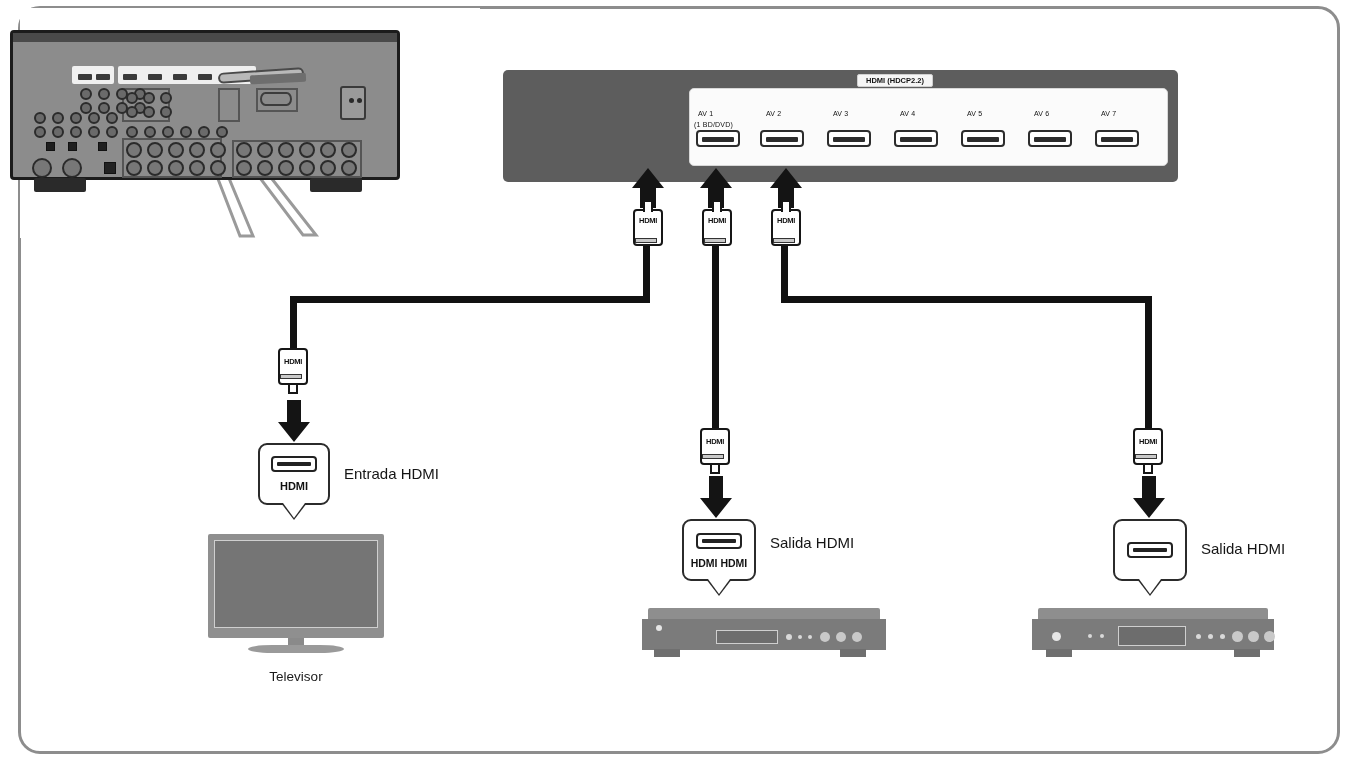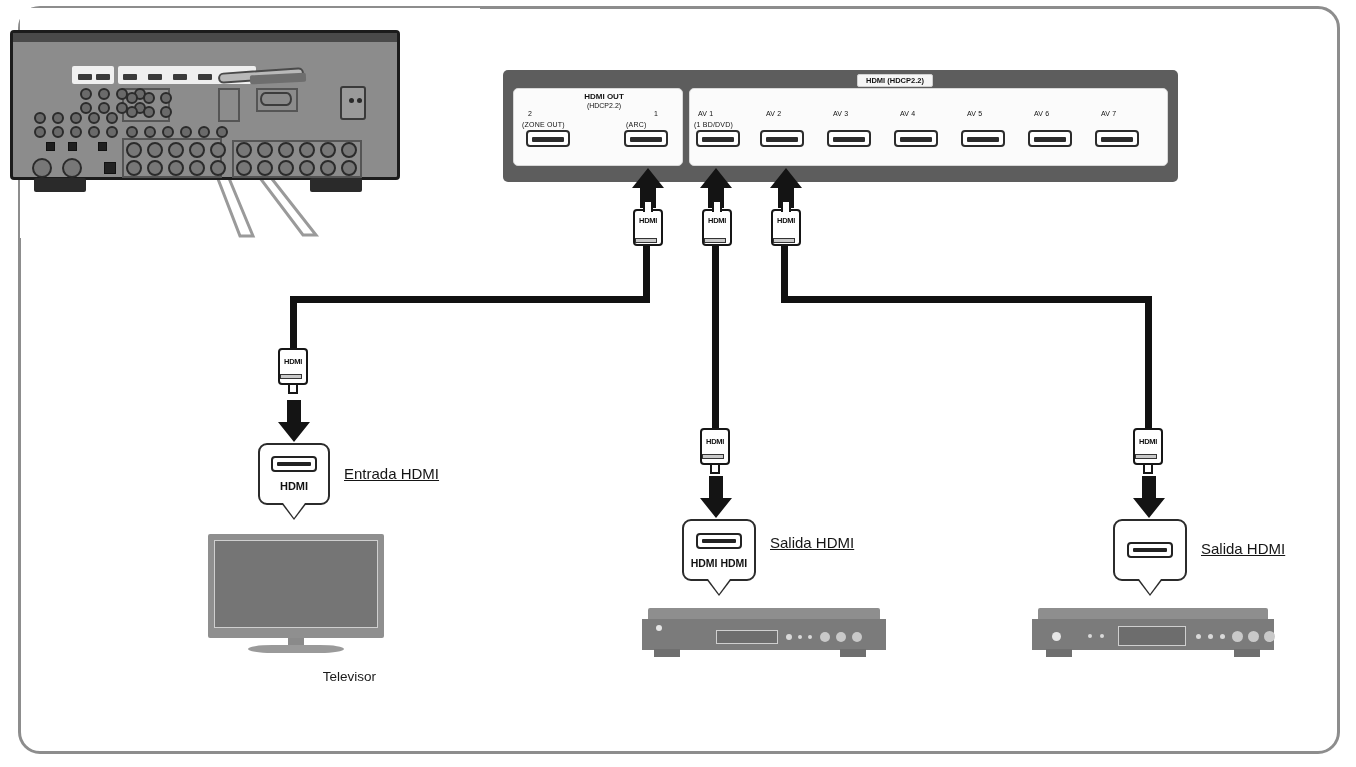--- a/index.html
+++ b/index.html
@@ -74,21 +74,21 @@
       box-sizing:border-box;}
   .callout .socket{position:absolute;width:46px;height:16px;background:#fff;
       border:2.5px solid #222;border-radius:4px;box-sizing:border-box;}
   .callout .socket::after{content:"";position:absolute;left:4px;top:4px;right:4px;height:4px;background:#222;border-radius:1px;}
   .callout .cl-txt{position:absolute;width:100%;text-align:center;font-size:11px;font-weight:bold;color:#111;}
   .tail{position:absolute;width:0;height:0;}
   .tail-fill{border-left:11px solid transparent;border-right:11px solid transparent;border-top:15px solid #fff;z-index:3;}
   .tail-line{border-left:13px solid transparent;border-right:13px solid transparent;border-top:17px solid #2b2b2b;z-index:2;}
 
   .cap{position:absolute;font-size:13.5px;color:#1a1a1a;text-align:center;line-height:17px;}
-  .sidelab{position:absolute;font-size:15px;color:#151515;white-space:nowrap;text-decoration:underline;}
+  .sidelab{position:absolute;font-size:15px;color:#151515;white-space:nowrap;}
 
   
   .tv-frame{left:208px;top:534px;width:176px;height:104px;background:#8f8f8f;border-radius:2px;}
   .tv-screen{left:214px;top:540px;width:164px;height:88px;background:#757575;border:1px solid #cfcfcf;box-sizing:border-box;}
   .tv-neck{left:288px;top:638px;width:16px;height:9px;background:#8a8a8a;}
   .tv-base{left:248px;top:645px;width:96px;height:8px;background:#9a9a9a;border-radius:40%/80%;}
 
   
   .dev{position:absolute;}
   .dev .topp{position:absolute;background:#8e8e8e;}
@@ -210,33 +210,20 @@
     <div class="abs recv-sq" style="left:94px;top:132px;width:12px;height:12px;background:#222;"></div>
     <div class="abs recv-dsub"></div>
     <div class="abs recv-power">
         <i></i>
         <i class="r"></i>
       </div>
   </div>
 
   <div class="abs panel">
 
-    <div class="pgroup pg-out">
-      <div class="hdmiout-t">
-        <span>HDMI OUT</span><br>
-        <span style="font-size:7px;font-weight:normal;">(HDCP2.2)</span>
-      </div>
-      <div class="plab" style="left:14px;top:21px;">2</div>
-      <div class="plab" style="left:8px;top:32px;">(ZONE OUT)</div>
-      <div class="port" style="left:12px;"></div>
-
-      <div class="plab" style="left:140px;top:21px;">1</div>
-      <div class="plab" style="left:112px;top:32px;">(ARC)</div>
-      <div class="port" style="left:110px;"></div>
-    </div>
 
     <div class="pgroup pg-av">
       <div class="plab" style="left:8px;top:21px;">AV 1</div>
       <div class="plab" style="left:4px;top:32px;">(1 BD/DVD)</div>
       <div class="port" style="left:6px;"></div>
 
       <div class="plab" style="left:76px;top:21px;">AV 2</div>
       <div class="port" style="left:70px;"></div>
 
       <div class="plab" style="left:143px;top:21px;">AV 3</div>
@@ -327,21 +314,21 @@
     <div class="cl-txt" style="top:35px;">HDMI</div>
   </div>
   <div class="abs tail tail-line" style="left:281px;top:503px;"></div>
   <div class="abs tail tail-fill" style="left:283px;top:503px;"></div>
   <div class="abs sidelab" style="left:344px;top:465px;">Entrada HDMI</div>
 
   <div class="abs tv-frame"></div>
   <div class="abs tv-screen"></div>
   <div class="abs tv-neck"></div>
   <div class="abs tv-base"></div>
-  <div class="abs cap" style="left:216px;top:668px;width:160px;text-align:right;">Televisor</div>
+  <div class="abs cap" style="left:216px;top:668px;width:160px;">Televisor</div>
 
   <div class="abs callout" style="left:682px;top:519px;width:74px;height:62px;">
     <div class="socket" style="left:12px;top:12px;"></div>
     <div class="cl-txt" style="top:36px;font-size:10.5px;">HDMI HDMI</div>
   </div>
   <div class="abs tail tail-line" style="left:706px;top:579px;"></div>
   <div class="abs tail tail-fill" style="left:708px;top:579px;"></div>
   <div class="abs sidelab" style="left:770px;top:534px;">Salida HDMI</div>
 
   <div class="abs dev" style="left:634px;top:608px;width:260px;height:52px;">

